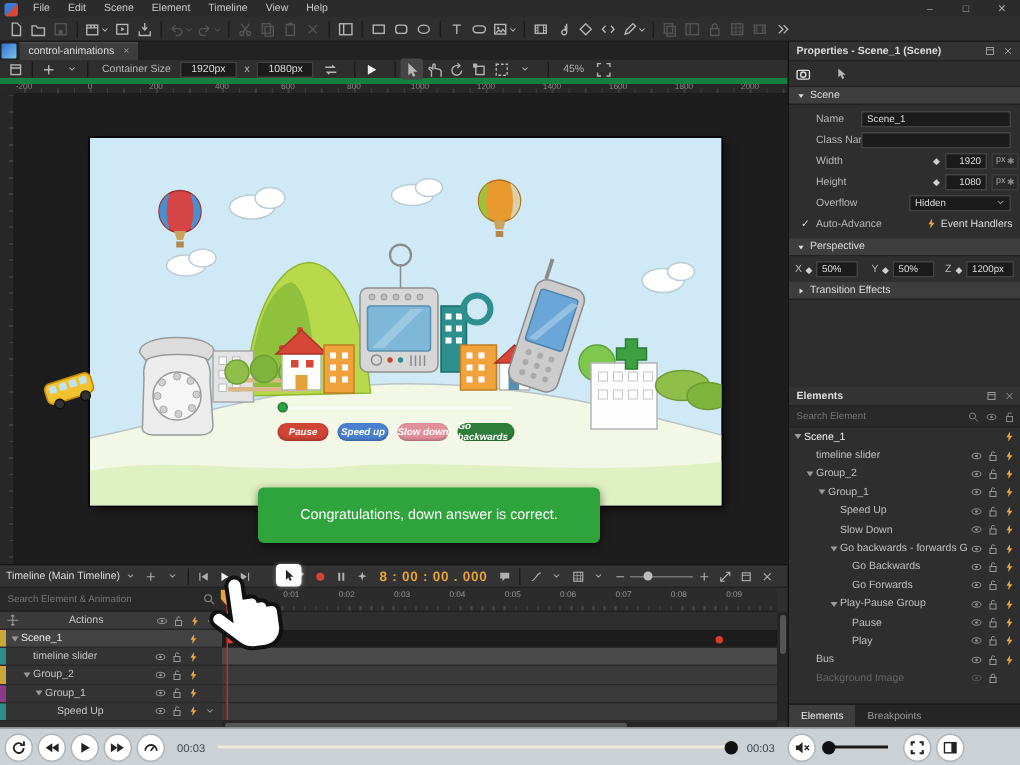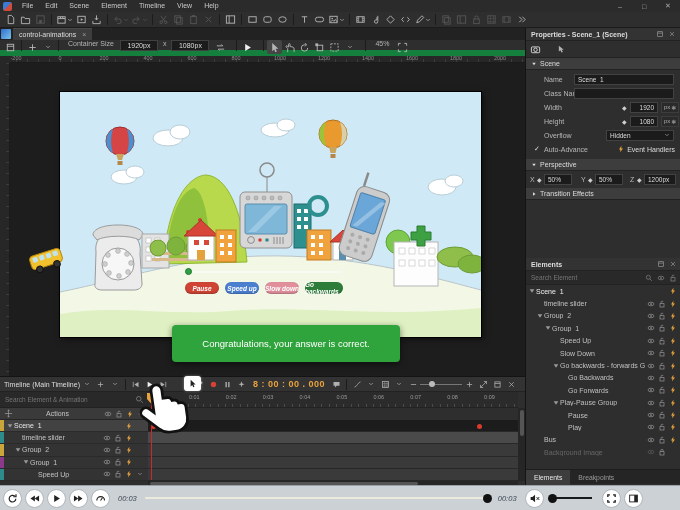--- a/index.html
+++ b/index.html
@@ -19,21 +19,21 @@
   .ic{display:inline-flex;align-items:center;justify-content:center;}
   .ic svg{width:11px;height:11px;display:block;}
   .ic.s9 svg{width:9px;height:9px;}
   .ic.s8 svg{width:8px;height:8px;}
   .ic.c7 svg{width:6px;height:6px;}
   
   .tabbar{position:absolute;left:0;top:28px;width:525px;height:12px;background:#222;display:flex;align-items:flex-end;z-index:4;}
   .tablogo{width:10px;height:10px;margin:0 2px 1px 1px;background:linear-gradient(135deg,#2f6fd0,#79c3e8);border-radius:1px;}
   .tab{height:12px;background:#3d3d3d;color:#ddd;font-size:7px;display:flex;align-items:center;padding:0 6px;border-top:1px solid #4a4a4a;}
   .tab .x{margin-left:6px;color:#999;font-size:7px;}
-  .canvas-toolbar{position:absolute;left:0;top:40px;width:525px;height:16px;background:#2e2e2e;border-bottom:6px solid #15803d;display:flex;font-size:7px;color:#b5b5b5;z-index:4;}
+  .canvas-toolbar{position:absolute;left:0;top:40px;width:525px;height:16px;background:#2e2e2e;border-bottom:4px solid #15803d;display:flex;align-items:center;font-size:7px;color:#b5b5b5;z-index:4;}
   .cfield{background:#1b1b1b;border:1px solid #404040;color:#ddd;font-size:7px;height:11px;width:38px;text-align:center;padding:0;}
   .ct-label{margin:0 6px;}
   .tool-active{background:#454545;border-radius:2px;}
   .hruler{position:absolute;left:10px;top:56px;width:515px;height:7px;background:#272727;border-bottom:1px solid #1b1b1b;z-index:3;background-image:repeating-linear-gradient(to right,#3d3d3d 0 1px,transparent 1px 11px);background-position:6px bottom;background-size:100% 3px;background-repeat:repeat-x;}
   .hruler .rl{position:absolute;top:-1px;font-size:5.5px;color:#8a8a8a;transform:translateX(-50%);}
   .corner{position:absolute;left:0;top:56px;width:10px;height:7px;background:#272727;z-index:3;}
   .vruler{position:absolute;left:0;top:63px;width:10px;height:313px;background:#272727;border-right:1px solid #1b1b1b;z-index:3;background-image:repeating-linear-gradient(to bottom,#3d3d3d 0 1px,transparent 1px 11px);background-size:3px 100%;background-repeat:repeat-y;background-position:right top;}
   .canvas{position:absolute;left:0;top:63px;width:525px;height:313px;background:#1d1d1d;overflow:hidden;}
   .stage{position:absolute;left:60px;top:29px;width:421px;height:245px;box-shadow:0 0 0 1px #000,2px 2px 6px rgba(0,0,0,.6);}
   .stage svg{display:block;}
@@ -90,21 +90,21 @@
   .erow.dim{color:#666;}
   .caret{width:8px;display:flex;justify-content:center;color:#9a9a9a;flex:none;}
   .rowlab{white-space:nowrap;overflow:hidden;flex:1;font-size:7px;}
   .rowicons{display:flex;flex:none;margin-left:auto;padding-right:3px;}
   .etabs{position:absolute;left:0;bottom:0;width:155px;height:15px;background:#252525;display:flex;border-top:1px solid #1d1d1d;}
   .etab{padding:0 8px;height:15px;display:flex;align-items:center;font-size:6.8px;color:#9a9a9a;}
   .etab.active{background:#3d3d3d;color:#e8e8e8;}
   
   .playbar{position:absolute;left:0;top:485px;width:680px;height:25px;background:#ccd1d5;border-top:1px solid #9aa0a5;z-index:6;display:flex;align-items:center;}
   .pbtn{width:19px;height:19px;border-radius:50%;background:#fff;border:1px solid #b0b5b9;display:flex;align-items:center;justify-content:center;color:#222;flex:none;}
-  .ptime{font-size:7.5px;color:#3c4752;margin:0 8px;flex:none;font-style:italic;}
+  .ptime{font-size:7.5px;color:#3c4752;margin:0 8px;flex:none;}
   .progress{position:relative;width:345px;height:19px;flex:none;}
   .progress .line{position:absolute;left:0;top:8.5px;width:100%;height:2px;background:#eceadc;border-radius:1px;}
   .progress .dot{position:absolute;left:338px;top:5px;width:9px;height:9px;border-radius:50%;background:#111;}
   .vol{position:relative;width:46px;height:19px;flex:none;}
   .vol .line{position:absolute;left:2px;top:8.5px;width:42px;height:2px;background:#1a1a1a;}
   .vol .dot{position:absolute;left:0px;top:5px;width:9px;height:9px;border-radius:50%;background:#111;}
   
   .cursorbox{position:absolute;left:184px;top:376px;width:17px;height:15px;background:#fff;border-radius:3px;display:flex;align-items:center;justify-content:center;color:#222;z-index:7;box-shadow:0 0 3px rgba(255,255,255,.4);}
   .hand{position:absolute;left:138px;top:381px;z-index:8;transform:rotate(-8deg);}
 </style>
@@ -726,21 +726,21 @@
           <rect x="14" y="10" width="5" height="5" rx="1" fill="#bfe3f0"></rect>
           <rect x="21" y="10" width="5" height="5" rx="1" fill="#bfe3f0"></rect>
           <rect x="28" y="10" width="5" height="5" rx="1" fill="#bfe3f0"></rect>
         <circle cx="11" cy="23" r="3.2" fill="#333" stroke="#111"></circle>
           <circle cx="29" cy="23" r="3.2" fill="#333" stroke="#111"></circle>
       </g>
     </svg>
   </div>
 
   <div class="toast">
-    <span>Congratulations, your answer is correct.</span>
+    <span>Congratulations, down answer is correct.</span>
   </div>
 
   <div class="timeline">
     <div class="tl-header">
       <span class="tl-title">Timeline (Main Timeline)</span>
       <span class="tl-ic">
           <span class="ic c7">
             <svg viewBox="0 0 12 12">
               <path d="M2.5 4l3.5 3.5L9.5 4" fill="none" stroke="currentColor" stroke-width="1.4"></path>
             </svg>

